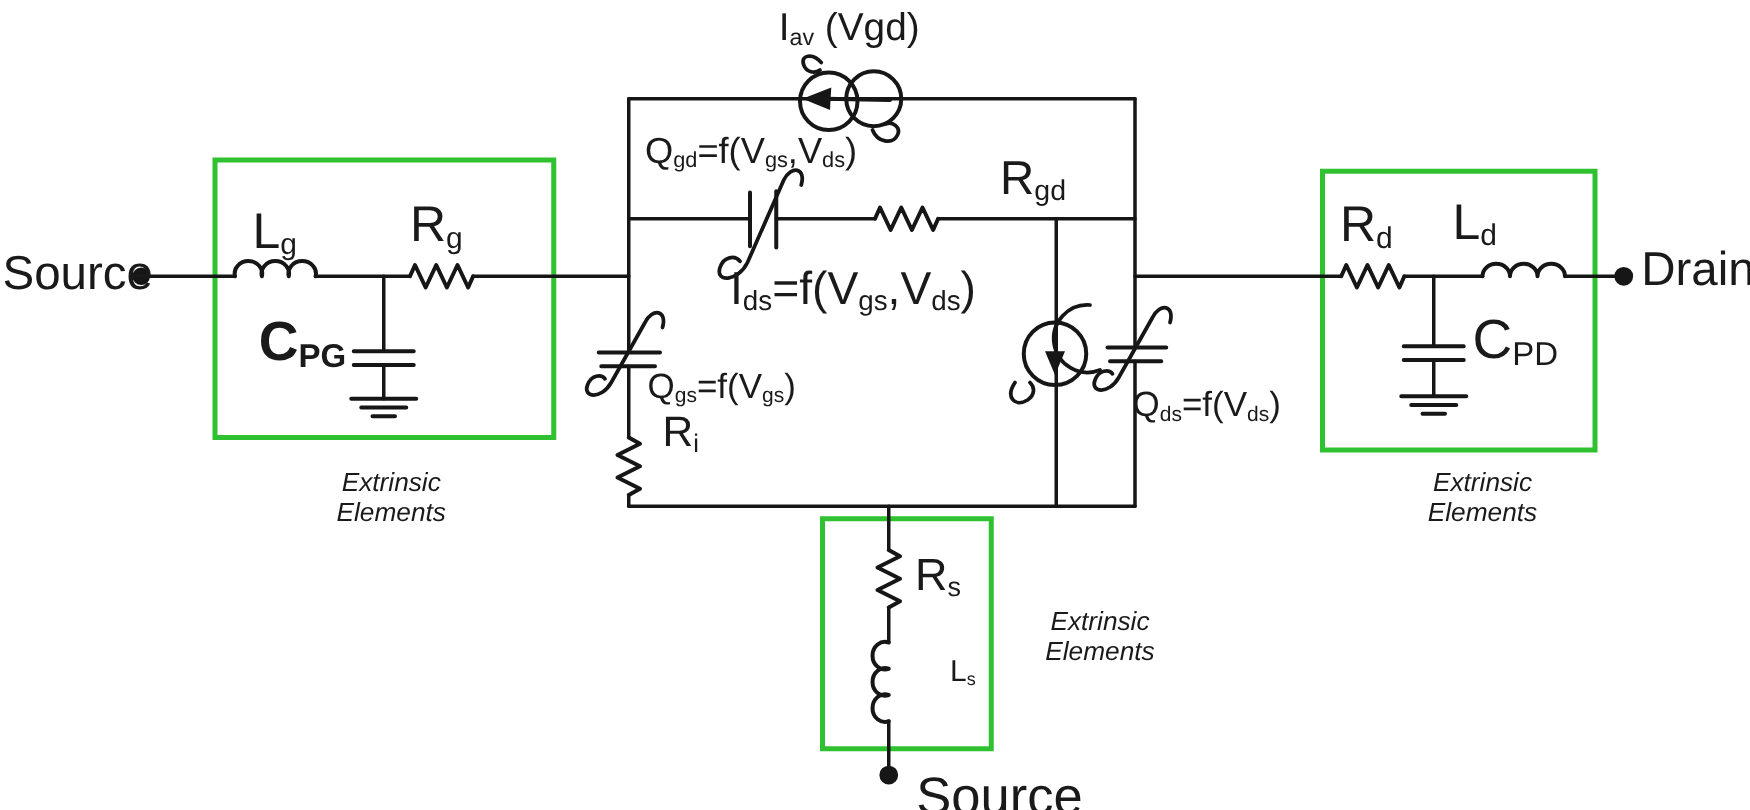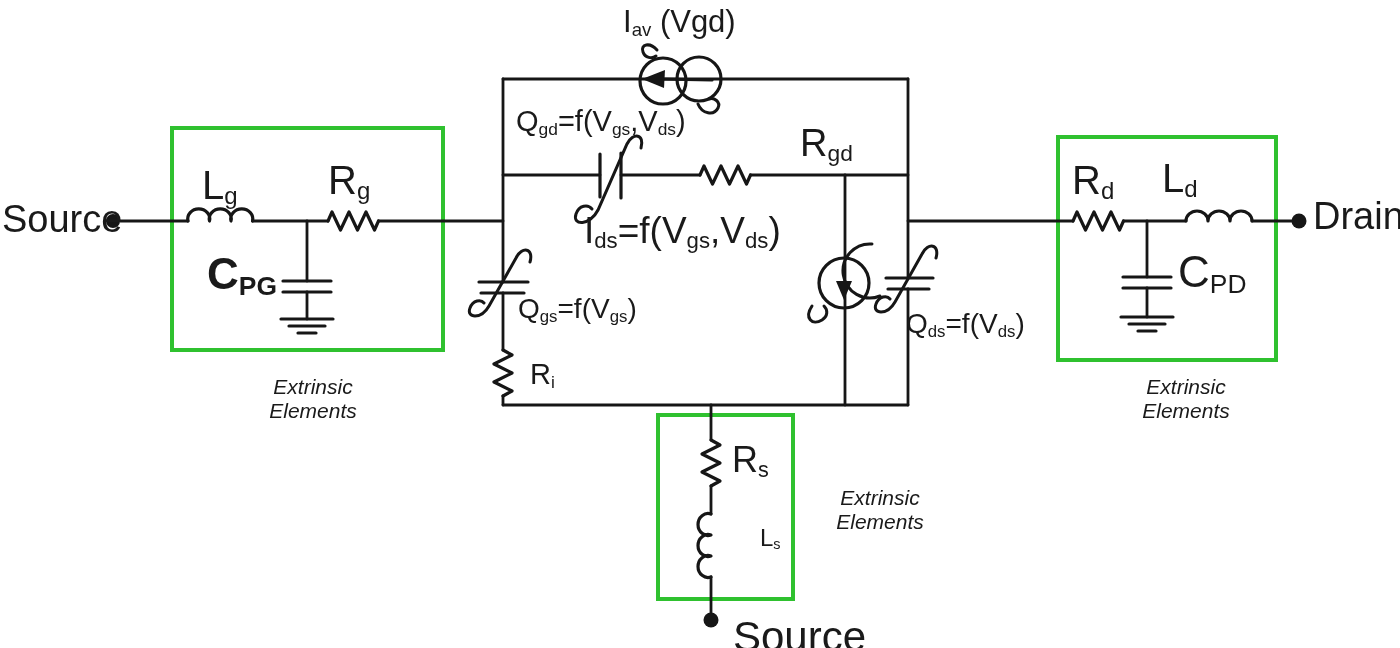--- a/index.html
+++ b/index.html
@@ -120,21 +120,21 @@
   <div class="lbl ext" style="left:238px;top:375px;">
     <div>Extrinsic</div>
     <div>Elements</div>
   </div>
 
   <div class="lbl" style="left:623px;top:6px;font-size:31px;"><span>I</span><sub>av</sub><span> (Vgd)</span></div>
   <div class="lbl" style="left:516px;top:107px;font-size:29px;"><span>Q</span><sub>gd</sub><span>=f(V</span><sub>gs</sub><span>,V</span><sub>ds</sub><span>)</span></div>
   <div class="lbl" style="left:760px;top:124px;font-size:38px;margin-left:40px;"><span>R</span><sub>gd</sub></div>
   <div class="lbl" style="left:584px;top:212px;font-size:37px;"><span>I</span><sub>ds</sub><span>=f(V</span><sub>gs</sub><span>,V</span><sub>ds</sub><span>)</span></div>
   <div class="lbl" style="left:518px;top:295px;font-size:28px;"><span>Q</span><sub>gs</sub><span>=f(V</span><sub>gs</sub><span>)</span></div>
-  <div class="lbl" style="left:530px;top:360px;font-size:29px;"><span>R</span><sub>i</sub></div>
+  <div class="lbl" style="left:530px;top:329px;font-size:34px;"><span>R</span><sub>i</sub></div>
   <div class="lbl" style="left:906px;top:298px;font-size:28px;margin-top:12px;"><span>Q</span><sub>ds</sub><span>=f(V</span><sub>ds</sub><span>)</span></div>
 
   <div class="lbl" style="left:1072px;top:160px;font-size:40px;"><span>R</span><sub>d</sub></div>
   <div class="lbl" style="left:1162px;top:158px;font-size:40px;"><span>L</span><sub>d</sub></div>
   <div class="lbl" style="left:1178px;top:250px;font-size:44px;"><span>C</span><sub>PD</sub></div>
   <div class="lbl" style="left:1313px;top:197px;font-size:38px;">Drain</div>
 
   <div class="lbl ext" style="left:1111px;top:375px;">
     <div>Extrinsic</div>
     <div>Elements</div>

